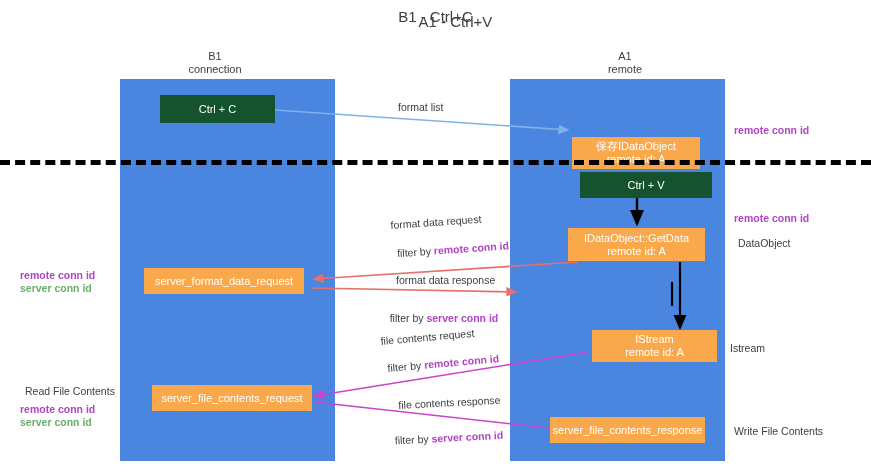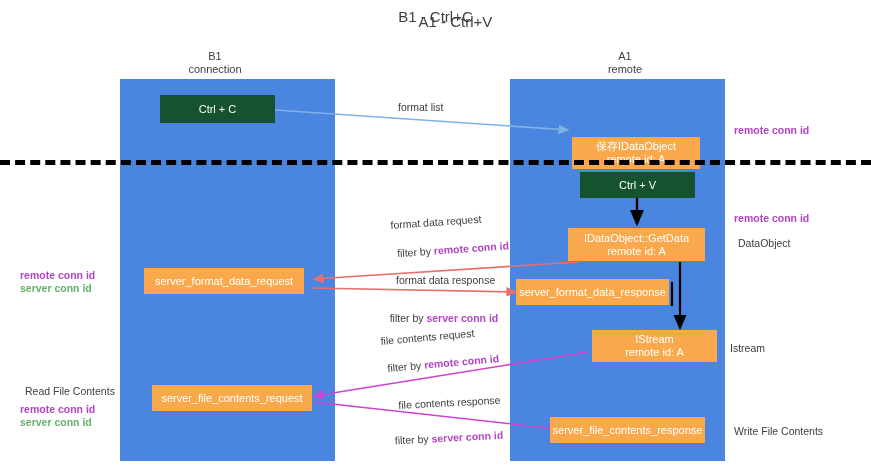--- a/index.html
+++ b/index.html
@@ -142,36 +142,33 @@
 
   <div class="node green" style="left:160px; top:95px; width:115px; height:28px;">
     <span>Ctrl + C</span>
   </div>
 
   <div class="node orange" style="left:572px; top:116px; width:128px; height:32px;margin-top:21px;">
     <span>保存IDataObject</span>
     <span>remote id: A</span>
   </div>
 
-  <div class="node green" style="left:580px; top:172px; width:115px; height:26px;">
+  <div class="node green" style="left:580px; top:172px; width:132px; height:26px;">
     <span>Ctrl + V</span>
   </div>
 
   <div class="node orange" style="left:568px; top:228px; width:137px; height:33px;">
     <span>IDataObject::GetData</span>
     <span>remote id: A</span>
   </div>
 
   <div class="node orange" style="left:144px; top:268px; width:160px; height:26px;">
     <span>server_format_data_request</span>
   </div>
 
-  <div class="node orange" style="left:516px; top:279px; width:153px; height:26px;">
-    <span>server_format_data_response</span>
-  </div>
 
   <div class="node orange" style="left:592px; top:330px; width:125px; height:32px;">
     <span>IStream</span>
     <span>remote id: A</span>
   </div>
 
   <div class="node orange" style="left:152px; top:385px; width:160px; height:26px;">
     <span>server_file_contents_request</span>
   </div>
 

